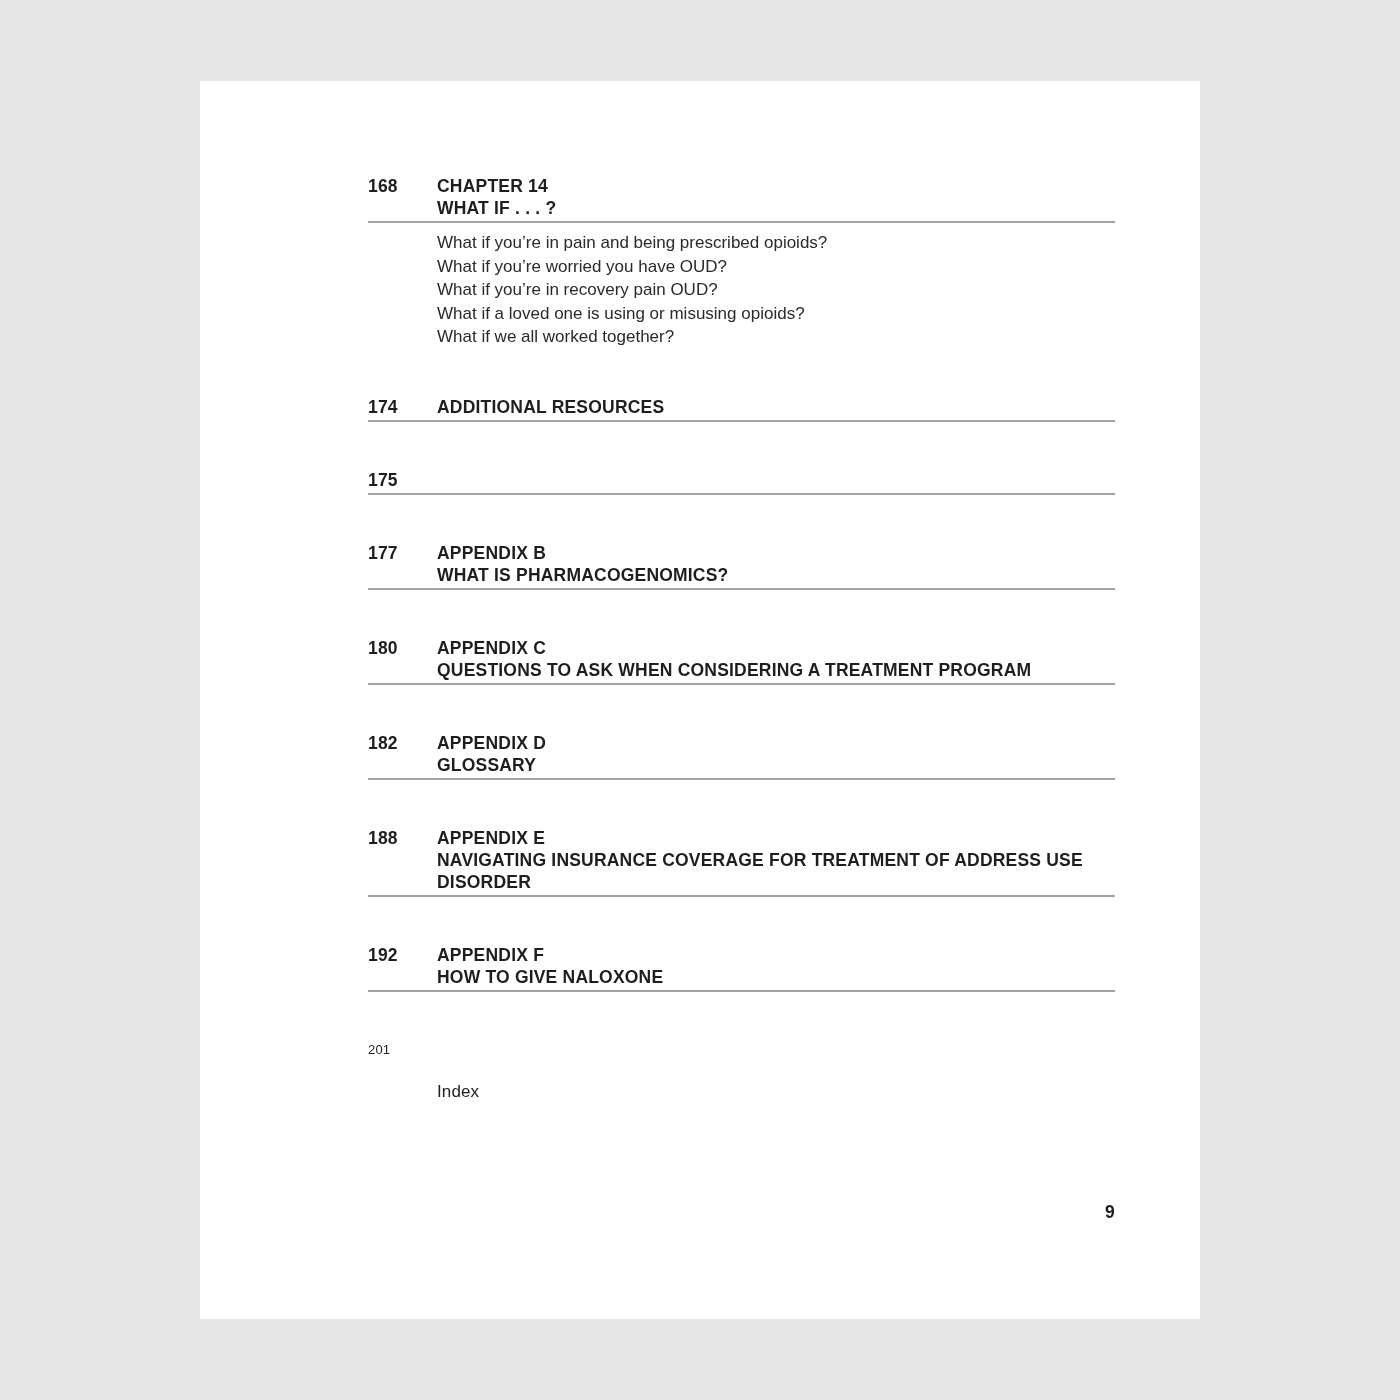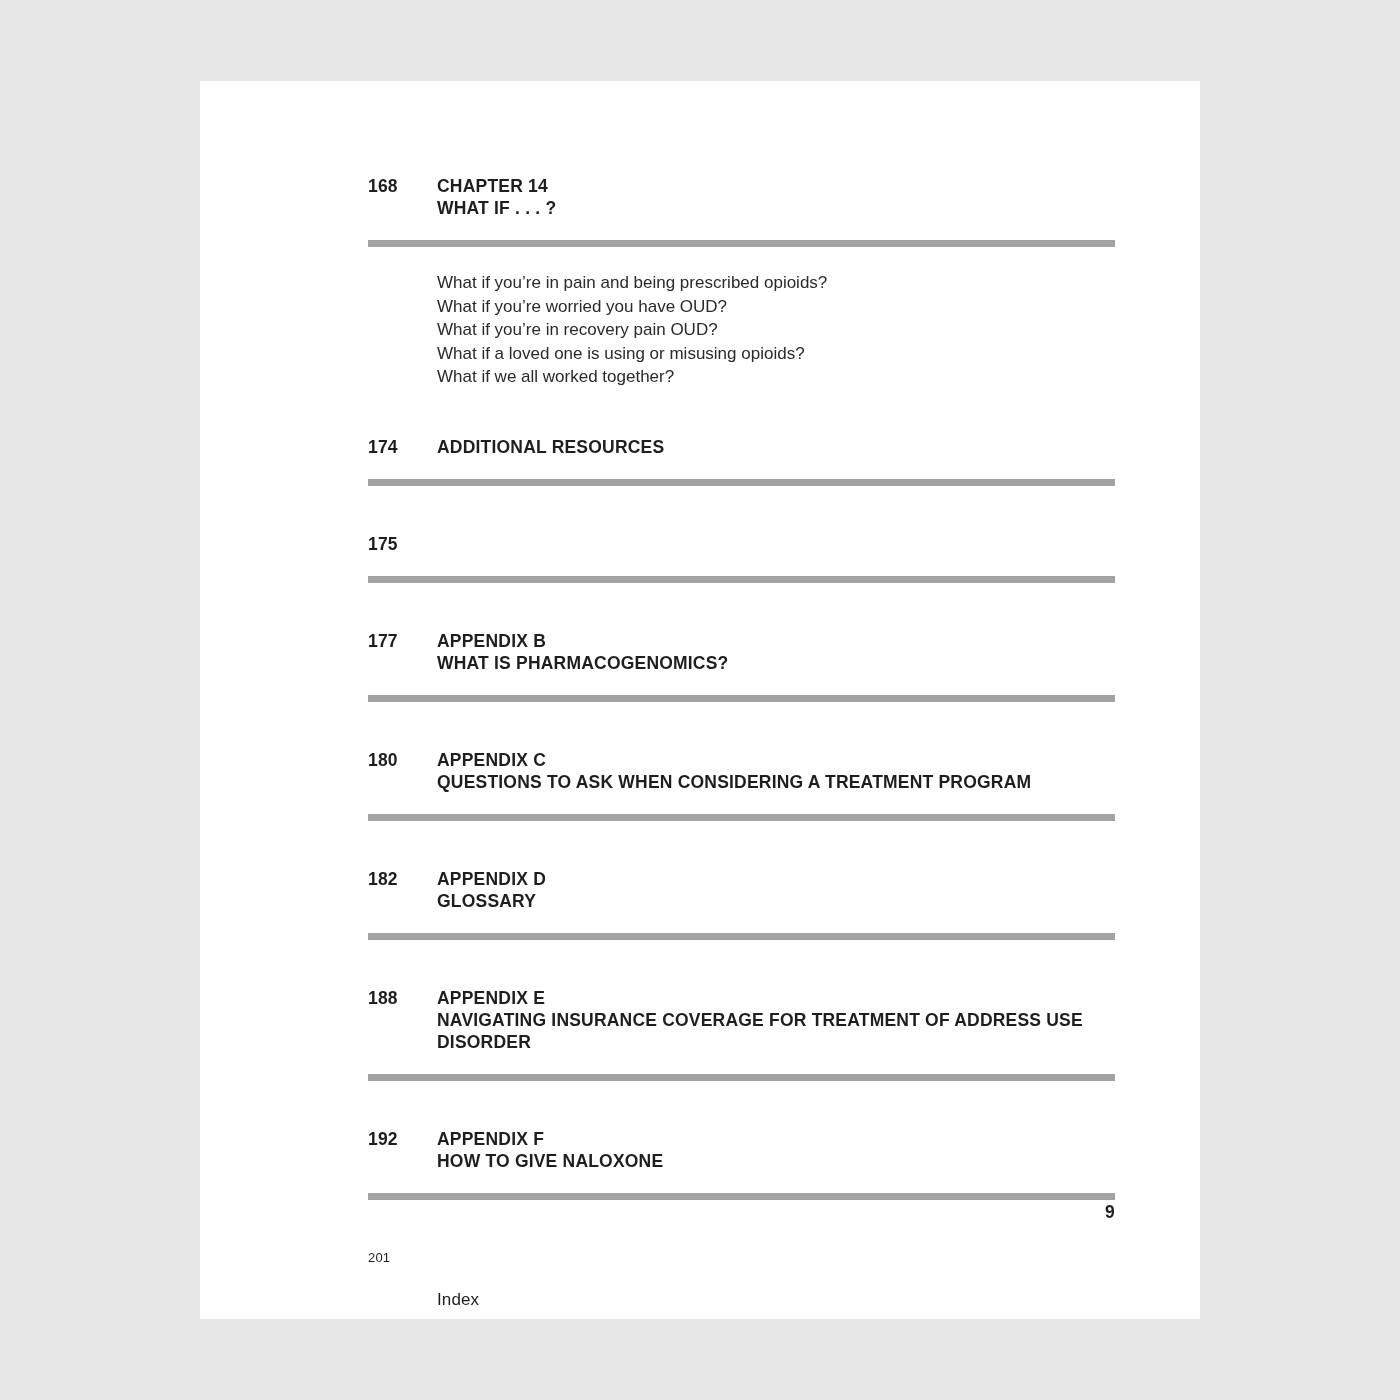--- a/index.html
+++ b/index.html
@@ -27,22 +27,22 @@
     left: 168px;
     top: 94px;
     right: 85px;
   }
   .toc-entry {
     margin-bottom: 47px;
   }
   .entry-row {
     display: flex;
     align-items: flex-start;
-    padding-bottom: 21px;
-    border-bottom: 7px solid #a3a3a3;
+    padding-bottom: 2px;
+    border-bottom: 2px solid #a3a3a3;
   }
   .toc-entry.plain .entry-row {
     border-bottom: none;
     padding-bottom: 0;
   }
   .entry-number {
     width: 69px;
     flex: 0 0 69px;
     font-size: 17.5px;
     line-height: 22px;
@@ -65,21 +65,21 @@
     white-space: nowrap;
   }
   .toc-entry.plain .title-line {
     font-weight: 400;
     font-size: 17px;
     letter-spacing: 0.1px;
     margin-top: 42px;
   }
   .subitems {
     margin-left: 69px;
-    margin-top: 24px;
+    margin-top: 8px;
   }
   .subitem {
     font-size: 17px;
     line-height: 23.5px;
     font-weight: 400;
     color: #2a2a2a;
   }
   .toc-entry.has-subitems {
     margin-bottom: 47px;
   }

